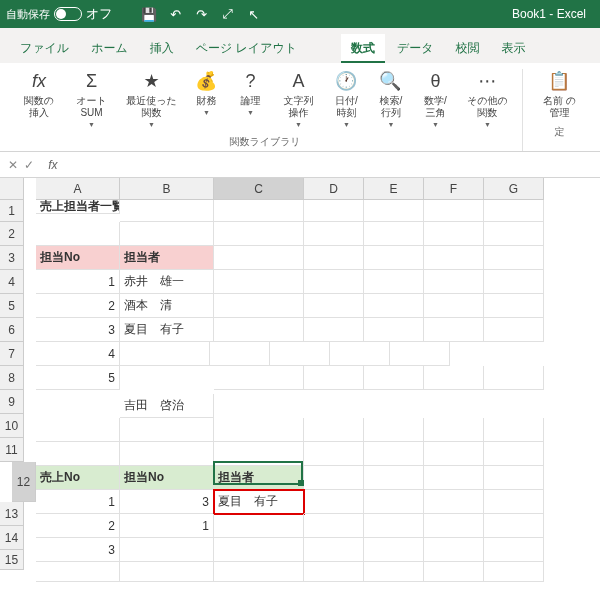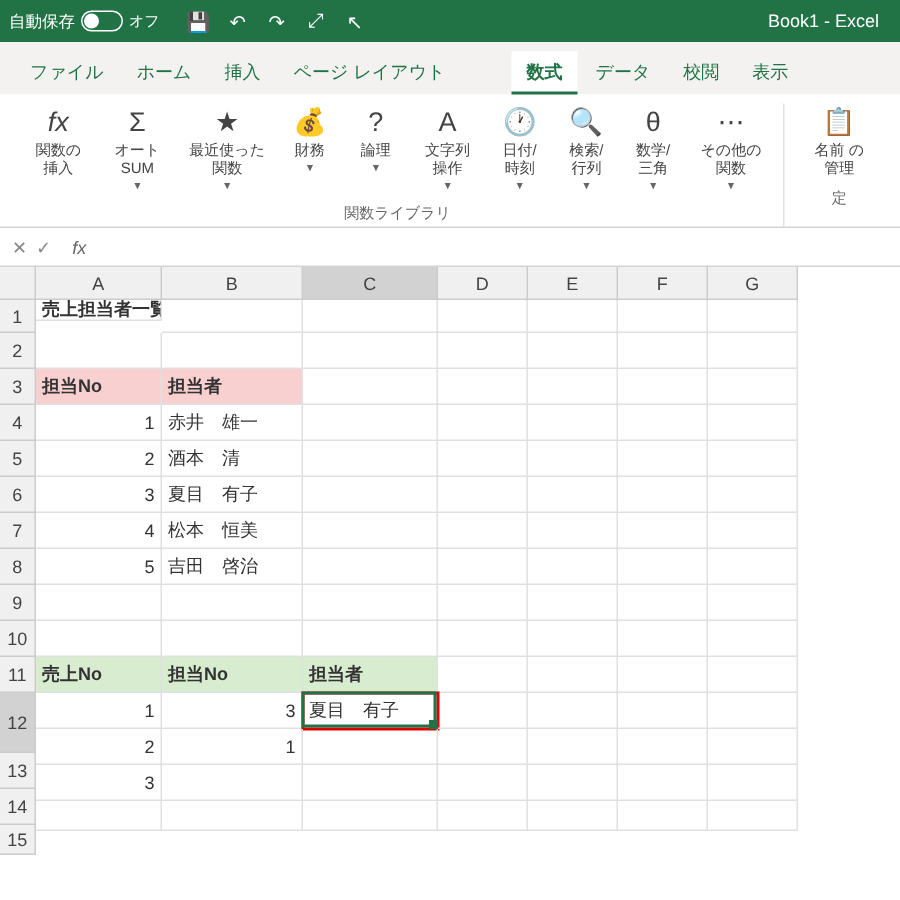--- a/index.html
+++ b/index.html
@@ -1,18 +1,18 @@
 <!DOCTYPE html>
 <html><head>
 <meta charset="utf-8">
 <style>
 * { box-sizing: border-box; margin: 0; padding: 0; font-family: "Yu Gothic UI", "Meiryo", sans-serif; }
 body { background: #fff; width: 600px; height: 600px; overflow: hidden; font-size: 12px; }
 
-.titlebar { background: #217346; color: #fff; height: 28px; display: flex; align-items: center; padding: 0 6px; gap: 10px; }
+.titlebar { background: #217346; color: #fff; height: 28px; display: flex; align-items: center; padding: 0 6px; gap: 21px; }
 .titlebar .autosave { display: flex; align-items: center; gap: 4px; font-size: 11px; }
 .toggle { width: 28px; height: 14px; border: 1px solid #fff; border-radius: 7px; position: relative; }
 .toggle::after { content: ""; position: absolute; width: 10px; height: 10px; border-radius: 50%; background: #fff; top: 1px; left: 1px; }
 .qat { display: flex; gap: 10px; margin-left: 8px; }
 .qat-icon { width: 16px; height: 16px; display: flex; align-items: center; justify-content: center; font-size: 13px; }
 .doc-title { margin-left: auto; margin-right: 8px; font-size: 12px; }
 
 .tabs { background: #f3f2f1; display: flex; padding: 6px 10px 0; gap: 2px; font-size: 12px; }
 .tab { padding: 6px 10px 4px; cursor: pointer; color: #217346; }
 .tab.active { background: #fff; border-bottom: 2px solid #217346; color: #217346; font-weight: 600; margin-left: 32px; }
@@ -51,21 +51,21 @@
 .selected-cell { position: absolute; border: 2px solid #217346; pointer-events: none; }
 .selected-cell::after { content: ""; position: absolute; right: -3px; bottom: -3px; width: 6px; height: 6px; background: #217346; }
 </style>
 </head>
 <body>
 
 <div class="titlebar">
   <div class="autosave">
     <span>自動保存</span>
     <span class="toggle"></span>
-    <span style="font-size:10px">オフ</span>
+    <span style="font-size:13px">オフ</span>
   </div>
   <div class="qat">
     <span class="qat-icon">💾</span>
     <span class="qat-icon">↶</span>
     <span class="qat-icon">↷</span>
     <span class="qat-icon">⤢</span>
     <span class="qat-icon">↖</span>
   </div>
   <div class="doc-title">Book1 - Excel</div>
 </div>
@@ -171,21 +171,21 @@
         <div class="rowhead" style="height: 24px;">2</div>
         <div class="rowhead" style="height: 24px;">3</div>
         <div class="rowhead" style="height: 24px;">4</div>
         <div class="rowhead" style="height: 24px;">5</div>
         <div class="rowhead" style="height: 24px;">6</div>
         <div class="rowhead" style="height: 24px;">7</div>
         <div class="rowhead" style="height: 24px;">8</div>
         <div class="rowhead" style="height: 24px;">9</div>
         <div class="rowhead" style="height: 24px;">10</div>
         <div class="rowhead" style="height: 24px;">11</div>
-        <div class="rowhead sel" style="height: 40px;">12</div>
+        <div class="rowhead sel" style="height: 40px; margin-left: 12px;">12</div>
         <div class="rowhead" style="height: 24px;">13</div>
         <div class="rowhead" style="height: 24px;">14</div>
         <div class="rowhead" style="height: 20px;">15</div>
       </div>
   </div>
   <div>
     <div class="colheads" id="colheads">
         <div class="colhead" style="width: 84px;">A</div>
         <div class="colhead" style="width: 94px;">B</div>
         <div class="colhead sel" style="width: 90px;">C</div>
@@ -244,30 +244,29 @@
           <div class="cell right" style="width: 84px; height: 24px;">3</div>
           <div class="cell " style="width: 94px; height: 24px;">夏目　有子</div>
           <div class="cell" style="width: 90px; height: 24px;"></div>
           <div class="cell" style="width: 60px; height: 24px;"></div>
           <div class="cell" style="width: 60px; height: 24px;"></div>
           <div class="cell" style="width: 60px; height: 24px;"></div>
           <div class="cell" style="width: 60px; height: 24px;"></div>
         </div>
         <div class="row">
           <div class="cell right" style="width: 84px; height: 24px;">4</div>
-          <div class="cell " style="width: 94px; height: 24px;">松本　恒美</div>
           <div class="cell" style="width: 90px; height: 24px;"></div>
           <div class="cell" style="width: 60px; height: 24px;"></div>
           <div class="cell" style="width: 60px; height: 24px;"></div>
           <div class="cell" style="width: 60px; height: 24px;"></div>
           <div class="cell" style="width: 60px; height: 24px;"></div>
         </div>
         <div class="row">
           <div class="cell right" style="width: 84px; height: 24px;">5</div>
-          <div class="cell " style="width: 94px; height: 24px;">吉田　啓治</div>
+          <div class="cell " style="width: 94px; height: 24px; margin-top: 28px;">吉田　啓治</div>
           <div class="cell" style="width: 90px; height: 24px;"></div>
           <div class="cell" style="width: 60px; height: 24px;"></div>
           <div class="cell" style="width: 60px; height: 24px;"></div>
           <div class="cell" style="width: 60px; height: 24px;"></div>
           <div class="cell" style="width: 60px; height: 24px;"></div>
         </div>
         <div class="row">
           <div class="cell" style="width: 84px; height: 24px;"></div>
           <div class="cell" style="width: 94px; height: 24px;"></div>
           <div class="cell" style="width: 90px; height: 24px;"></div>

